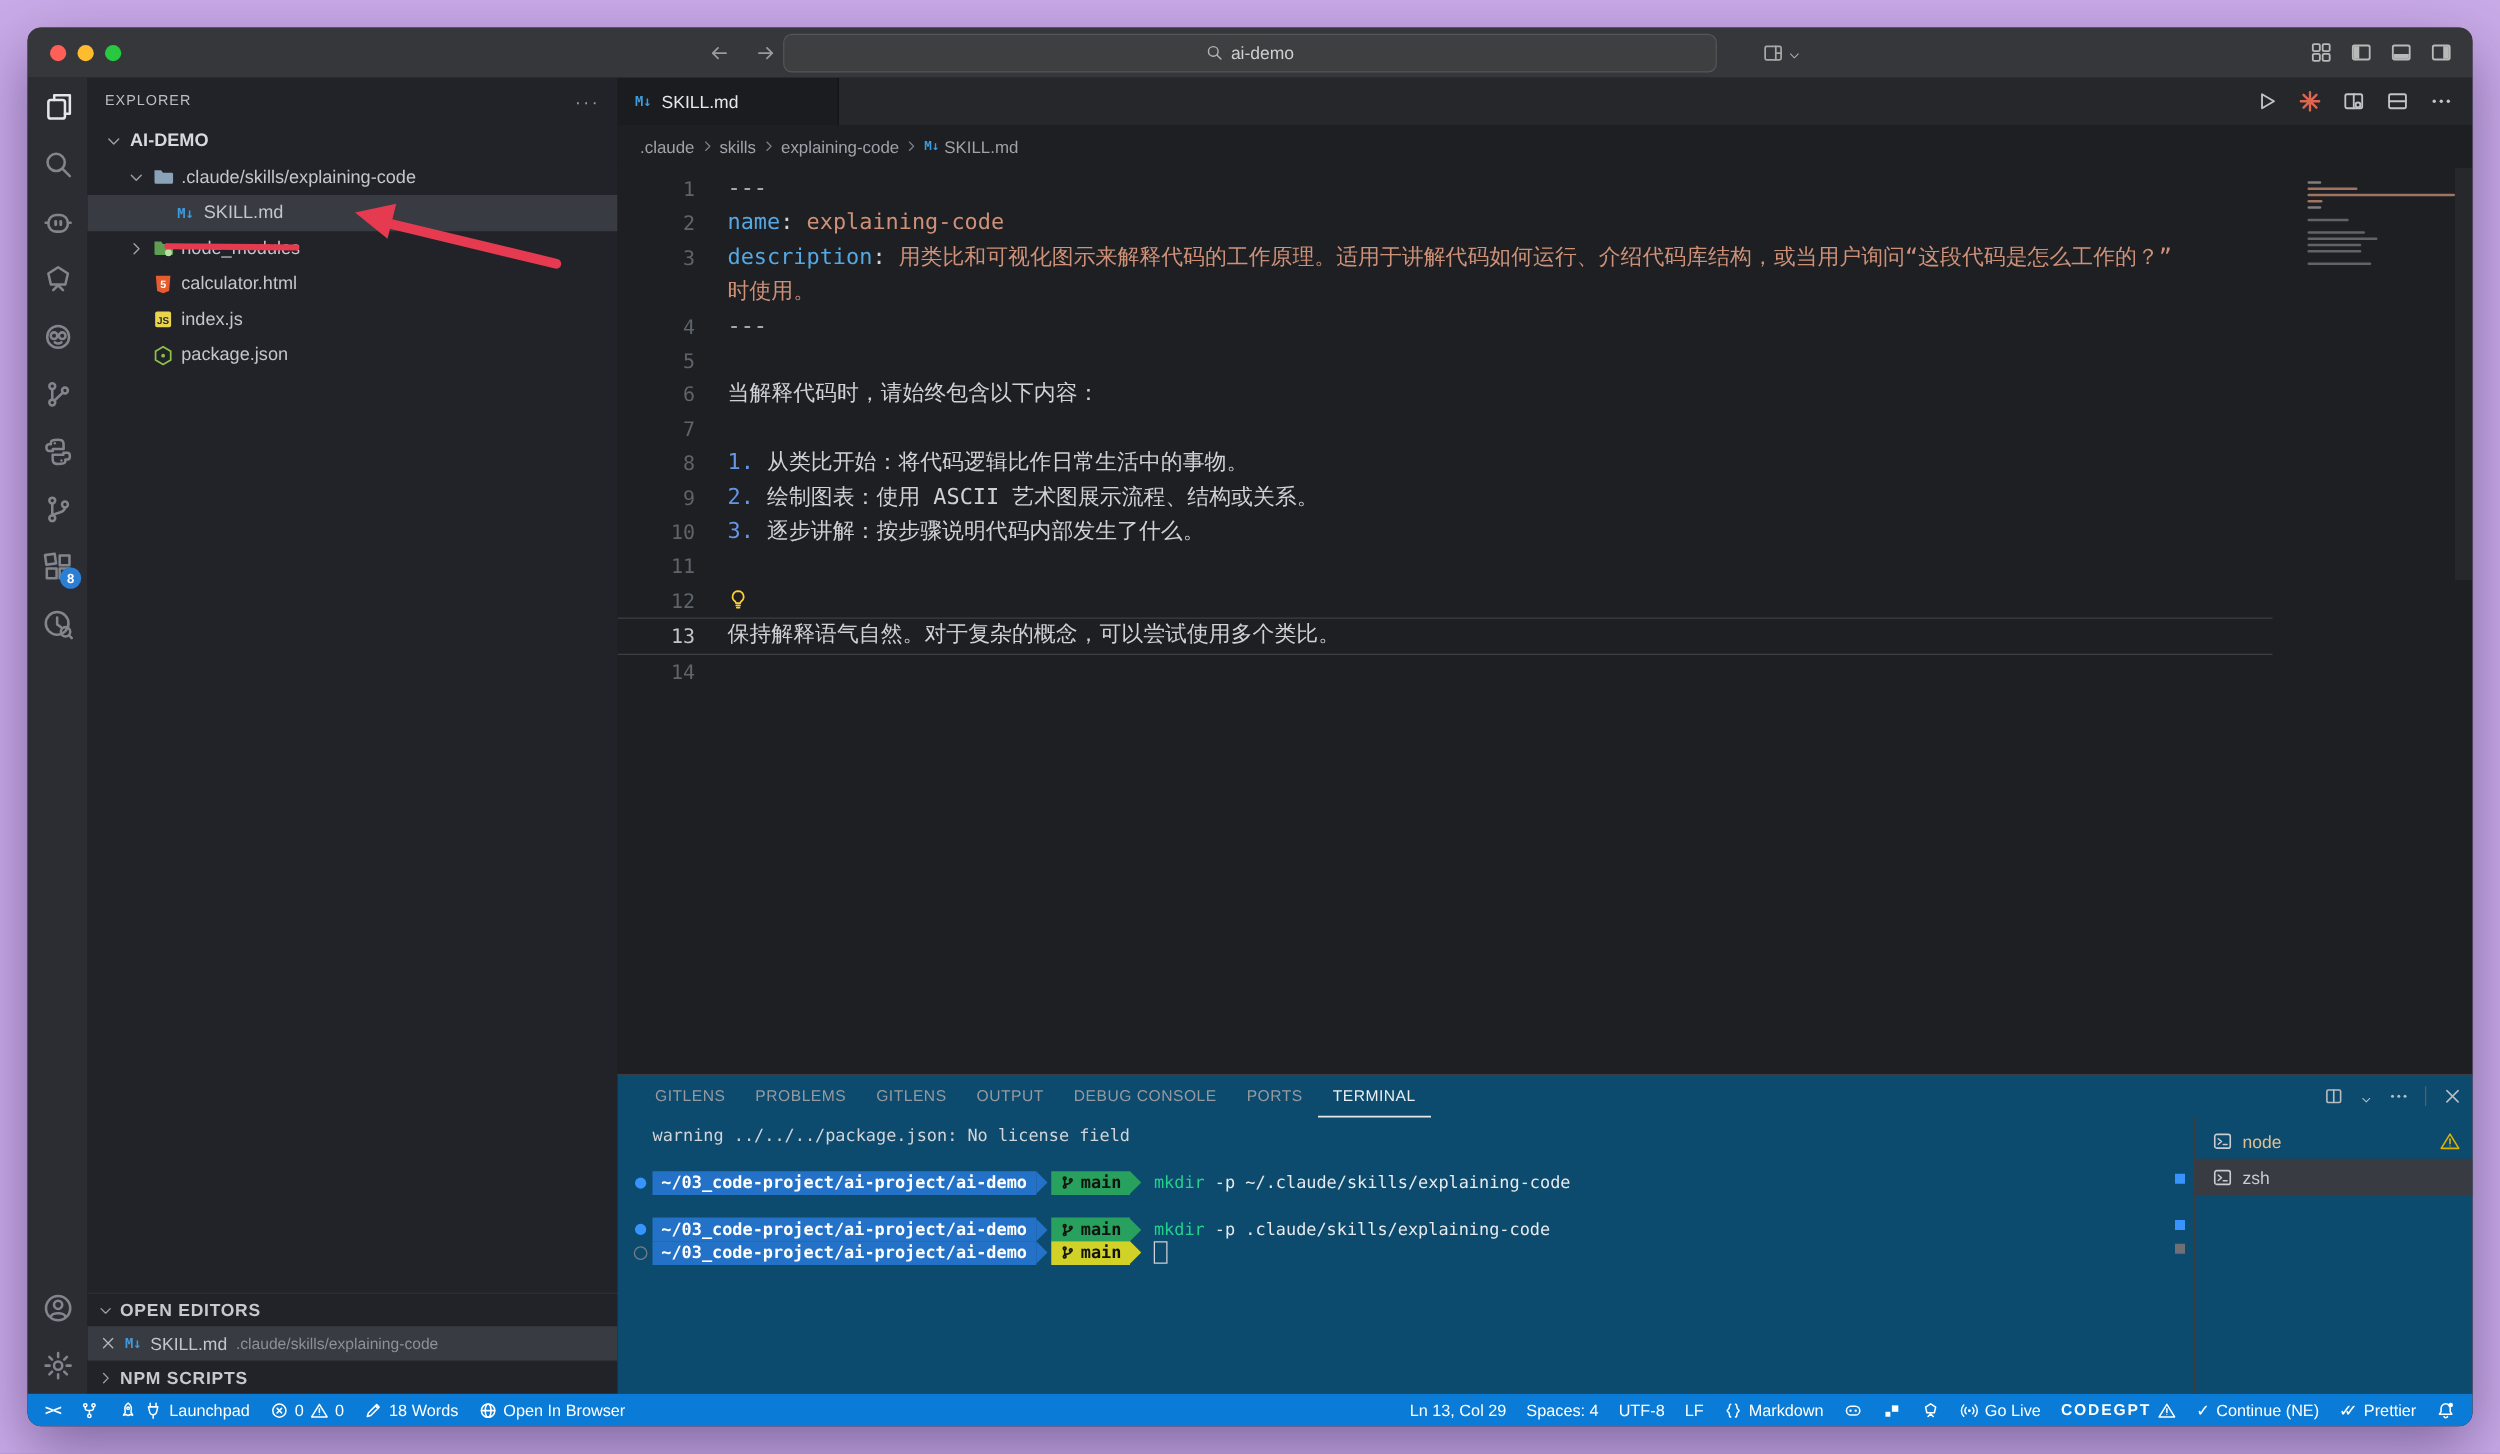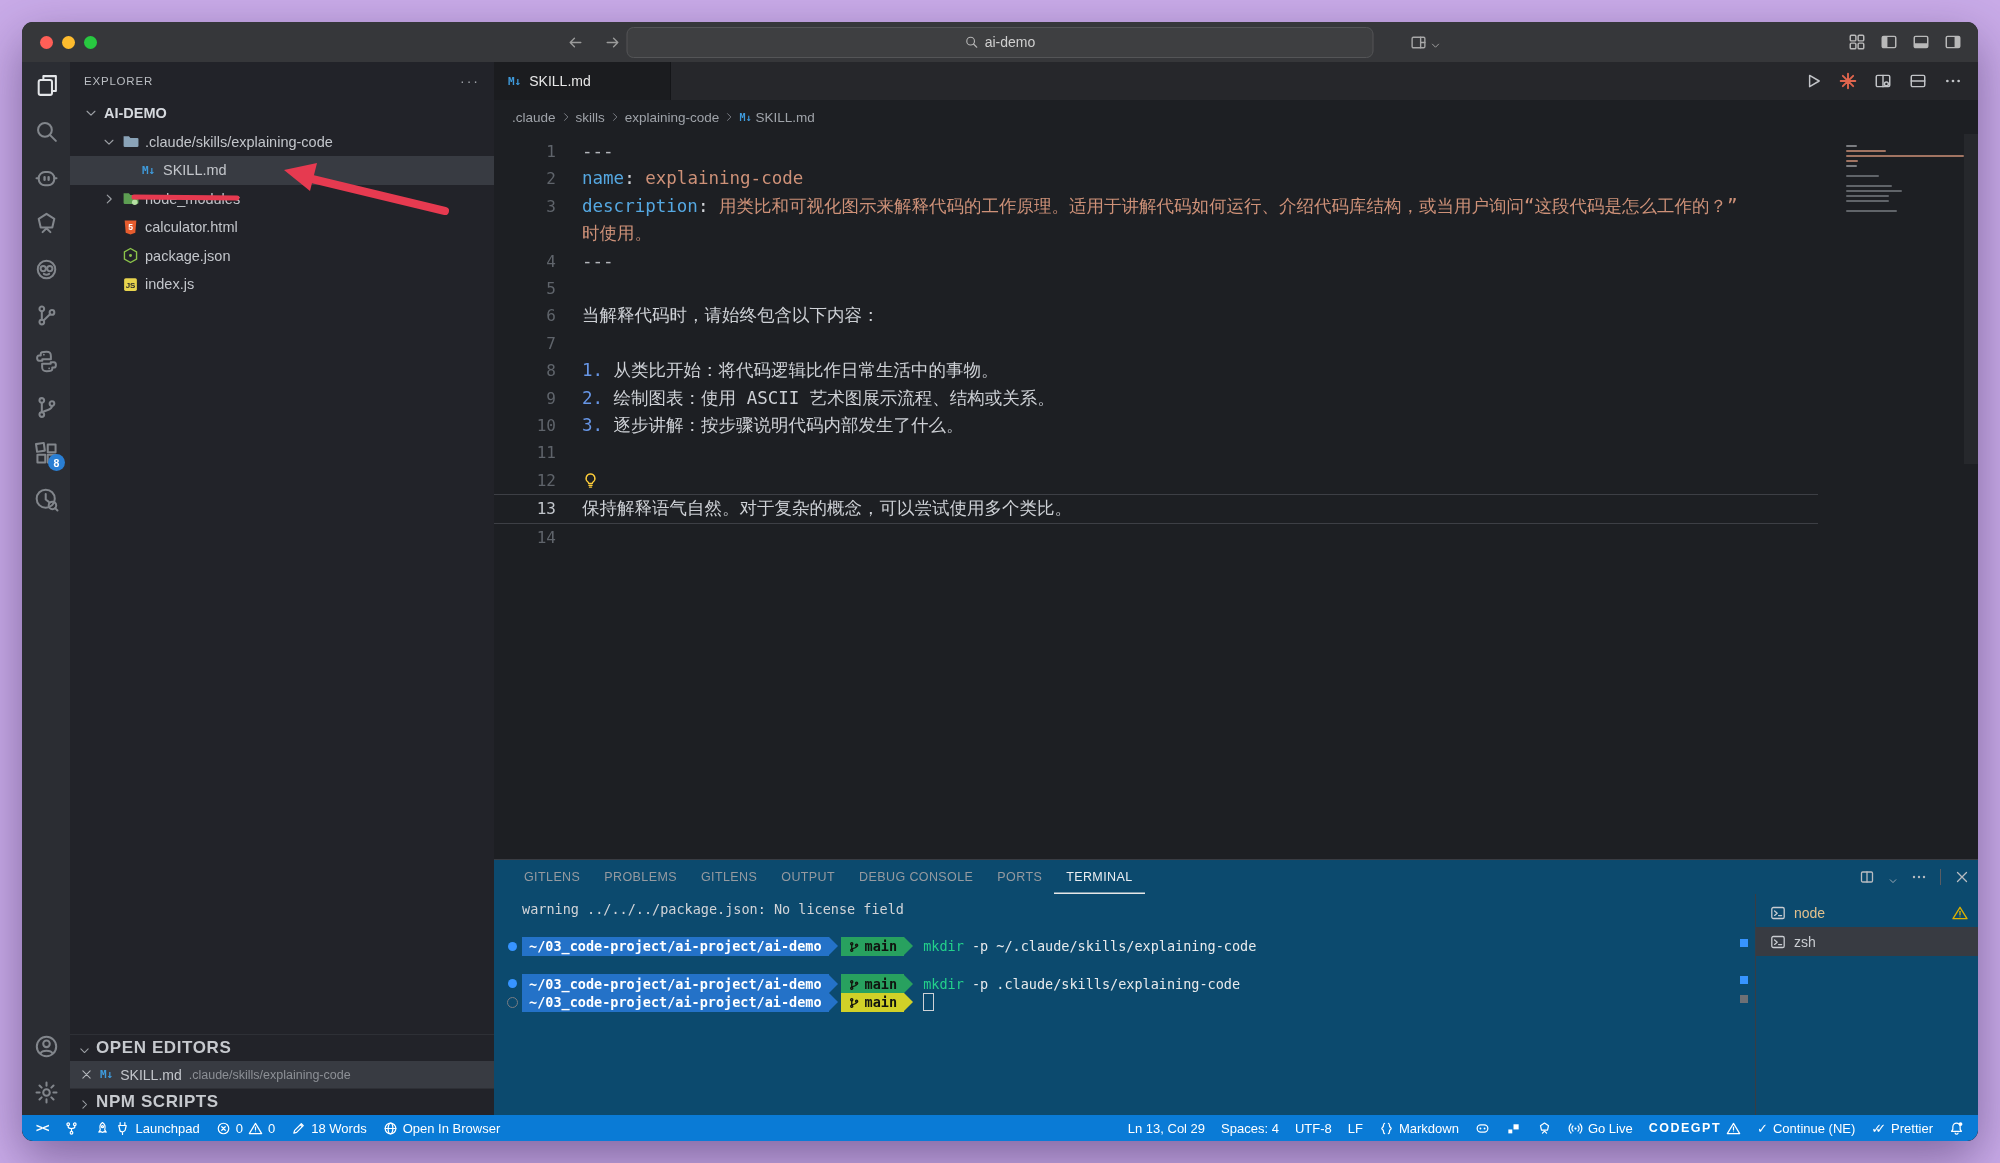--- a/index.html
+++ b/index.html
@@ -32,21 +32,21 @@
   .sbar-h .more{margin-left:auto;letter-spacing:2px;color:#9da0a5;font-size:14px;}
   .tree{flex:1;min-height:0;}
   .trow{height:28.5px;display:flex;align-items:center;gap:6px;cursor:pointer;white-space:nowrap;}
   .trow.sel{background:#383b42;}
   .trow .tw{width:14px;height:14px;color:#9da0a5;flex:none}
   .trow .ficon{width:17px;height:17px;flex:none;display:flex;align-items:center;justify-content:center}
   .trow .lbl{overflow:hidden;text-overflow:ellipsis}
   .trow .lbl.b{font-weight:bold;color:#d6d9de}
   .mdicon{color:#3f9bdc;font-weight:bold;font-size:11px;font-family:"DejaVu Sans Mono",monospace;white-space:nowrap}
   .sec{border-top:1px solid #2e3036;}
-  .sec-h{height:26px;display:flex;align-items:center;gap:5px;padding:0 8px;font-size:17px;font-weight:bold;letter-spacing:.6px;color:#c6c9ce;}
+  .sec-h{height:26px;display:flex;align-items:center;gap:5px;padding:0 8px;font-size:14px;font-weight:bold;letter-spacing:.6px;color:#c6c9ce;}
   .sec-h .tw{width:13px;height:13px;color:#9da0a5}
   .oe-row{height:27px;display:flex;align-items:center;gap:7px;padding:0 10px;background:#383b42;font-size:14px;}
   .oe-row .cl{width:13px;height:13px;color:#b5b8bd;flex:none}
   .oe-row .pth{color:#8d9096;font-size:12.5px;overflow:hidden;text-overflow:ellipsis;white-space:nowrap}
   
   .edcol{flex:1;display:flex;flex-direction:column;min-width:0;}
   .tabbar{height:38px;background:#26272b;display:flex;flex:none;align-items:stretch;}
   .tab{width:152px;background:#1b1c1f;display:flex;align-items:center;gap:8px;padding:0 10px 0 14px;color:#e8e8e8;font-size:14px;border-right:1px solid #141518;}
   .tab .cl{width:13px;height:13px;color:#b9b9b9;margin-left:auto}
   .ed-actions{margin-left:auto;display:flex;align-items:center;gap:17px;padding-right:16px;color:#c2c4c8}
@@ -305,35 +305,35 @@
               <span class="ficon">
                 <svg viewBox="0 0 16 16" width="100%" height="100%">
                   <path d="M2.5 1.5h11L12.5 13 8 14.6 3.5 13z" fill="#e65c2e"></path>
                   <text x="8" y="10.5" font-size="8" font-weight="bold" fill="#fff" text-anchor="middle" font-family="Liberation Sans,sans-serif">5</text>
                 </svg>
               </span>
               <span class="lbl">calculator.html</span>
             </div>
             <div class="trow" style="padding-left: 52px;">
               <span class="ficon">
+                <svg viewBox="0 0 16 16" width="100%" height="100%">
+                  <rect x="2" y="2" width="12" height="12" rx="1.5" fill="#e8d44d"></rect>
+                  <text x="8" y="11.3" font-size="7.5" font-weight="bold" fill="#2b2b2b" text-anchor="middle" font-family="Liberation Sans,sans-serif">JS</text>
+                </svg>
+              </span>
+              <span class="lbl">index.js</span>
+            </div>
+            <div class="trow" style="padding-left: 52px;">
+              <span class="ficon">
                 <svg viewBox="0 0 16 16" width="100%" height="100%" fill="none" stroke="#8bc34a" stroke-width="1.3">
                   <path d="M8 1.4l5.7 3.3v6.6L8 14.6 2.3 11.3V4.7z"></path>
                   <circle cx="8" cy="8" r="1.4" fill="#8bc34a" stroke="none"></circle>
                 </svg>
               </span>
               <span class="lbl">package.json</span>
-            </div>
-            <div class="trow" style="padding-left: 52px;">
-              <span class="ficon">
-                <svg viewBox="0 0 16 16" width="100%" height="100%">
-                  <rect x="2" y="2" width="12" height="12" rx="1.5" fill="#e8d44d"></rect>
-                  <text x="8" y="11.3" font-size="7.5" font-weight="bold" fill="#2b2b2b" text-anchor="middle" font-family="Liberation Sans,sans-serif">JS</text>
-                </svg>
-              </span>
-              <span class="lbl">index.js</span>
             </div>
           </div>
         <div class="sec">
           <div class="sec-h">
             <span class="tw"><svg viewBox="0 0 16 16" width="100%" height="100%" fill="none" stroke="currentColor" stroke-width="1.3" stroke-linecap="round" stroke-linejoin="round">
                   <path d="M3.5 6l4.5 4.5L12.5 6"></path>
                 </svg></span>
             <span>OPEN EDITORS</span>
           </div>
           <div class="oe-row">

